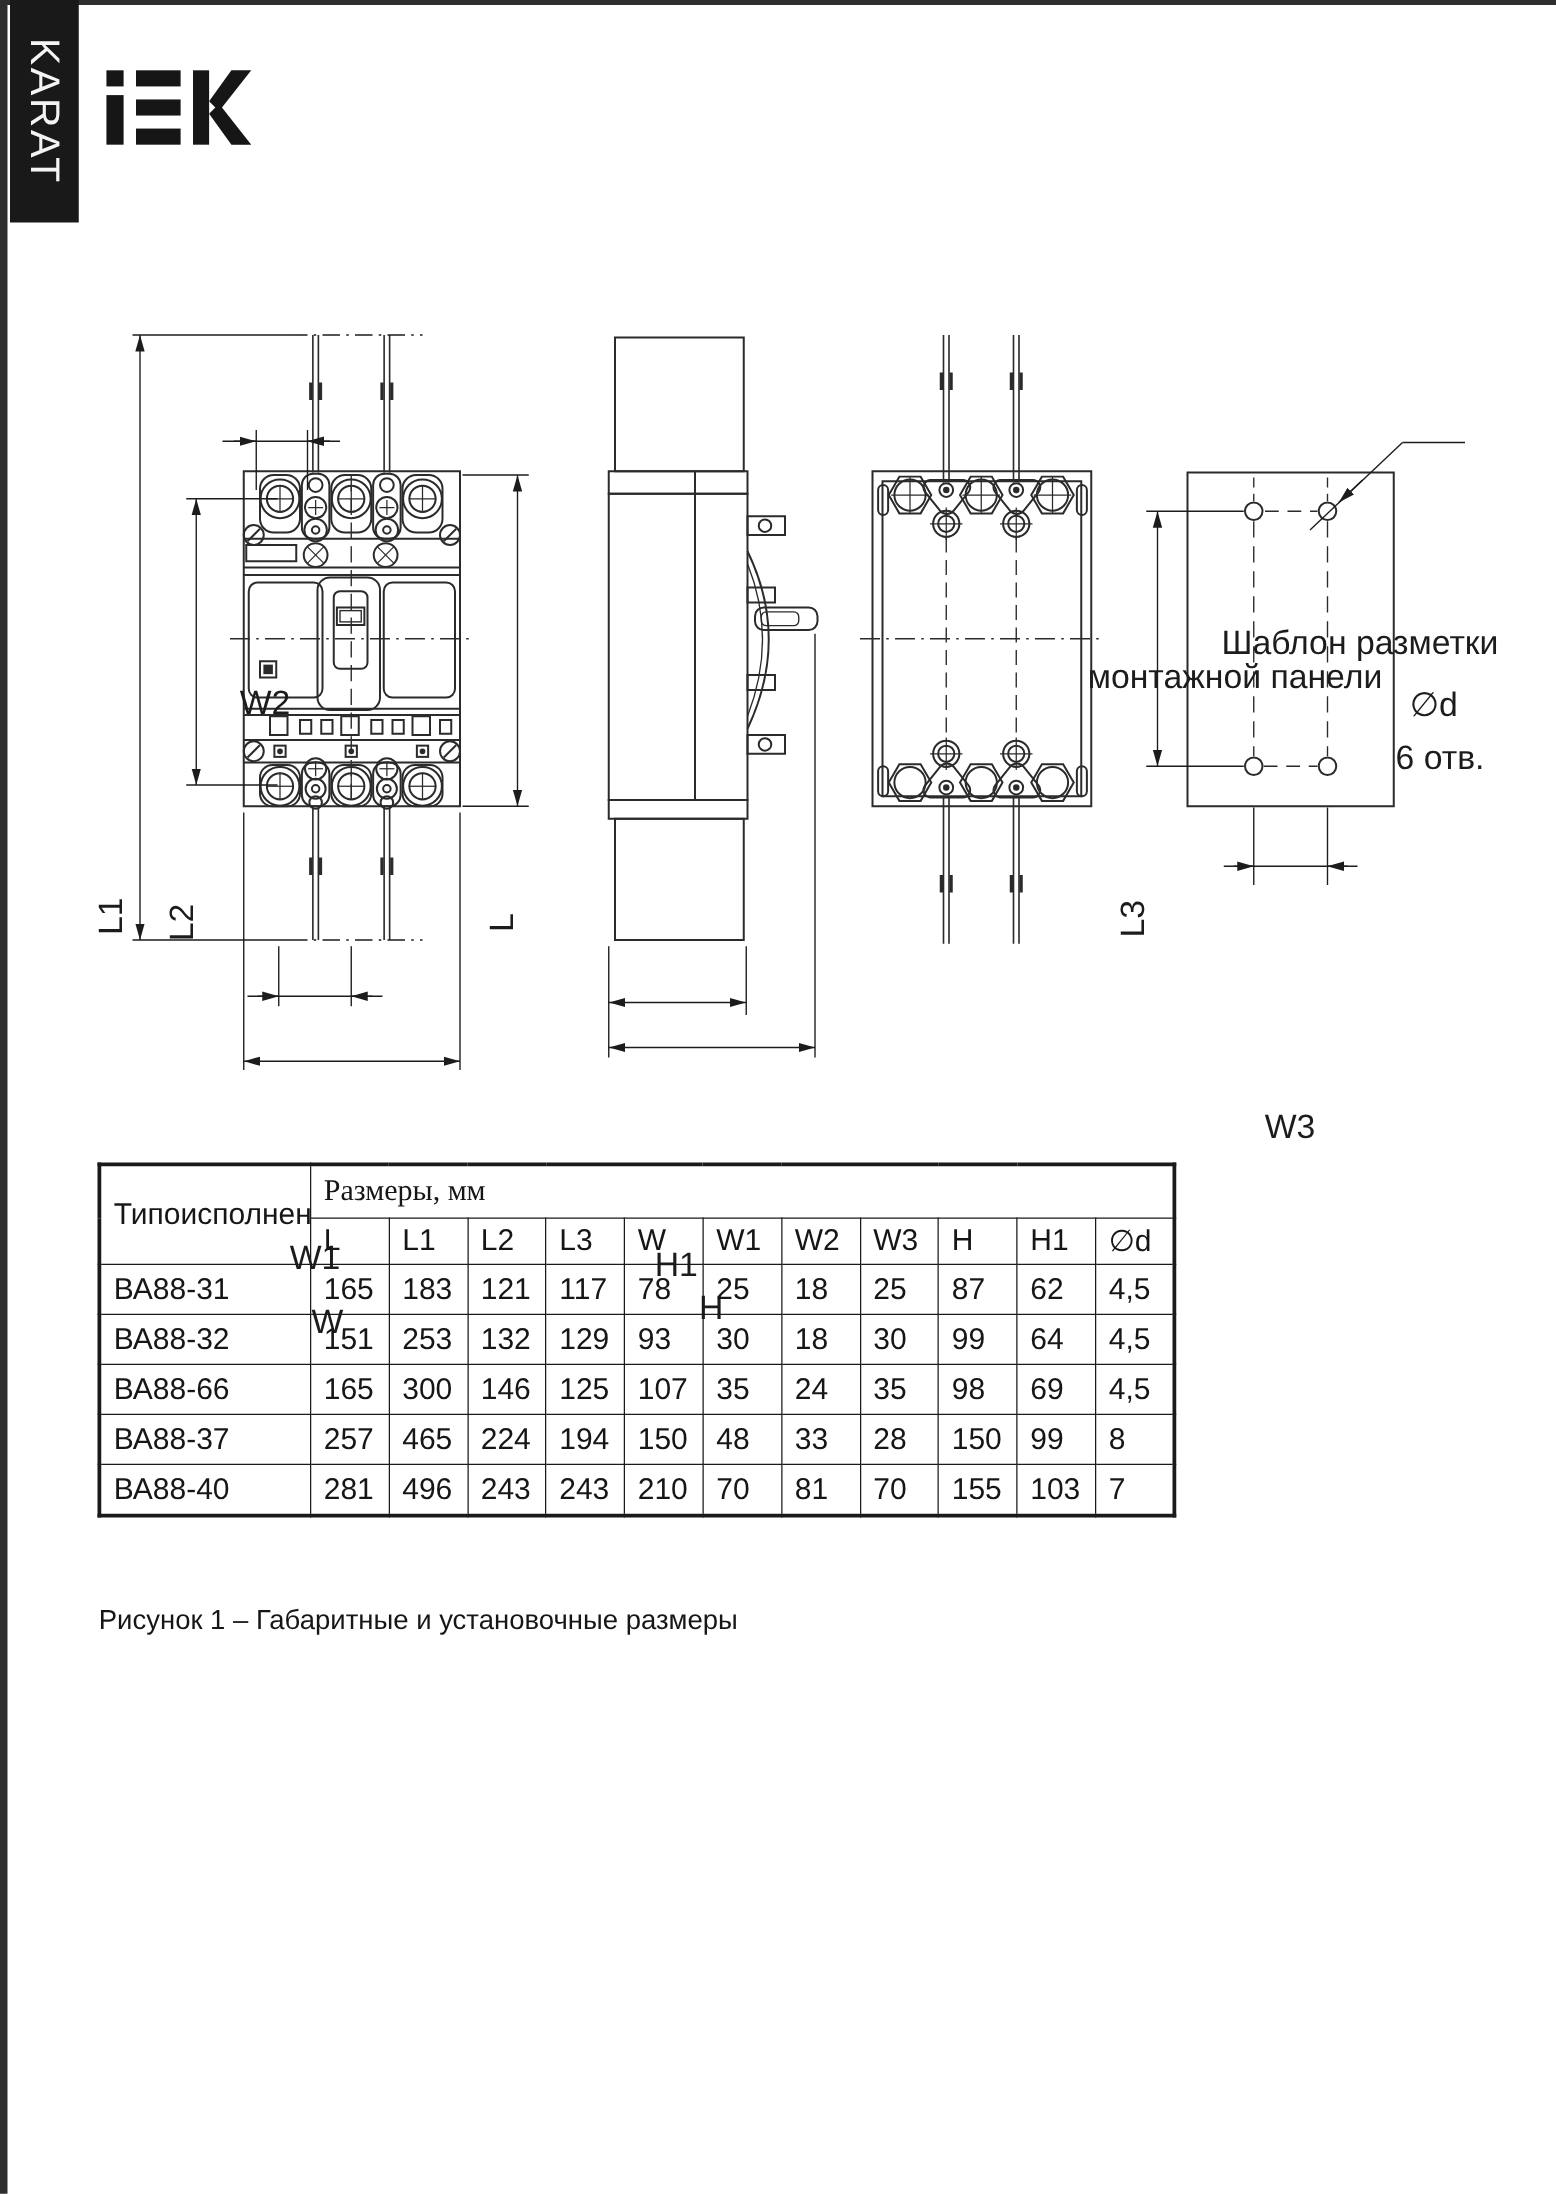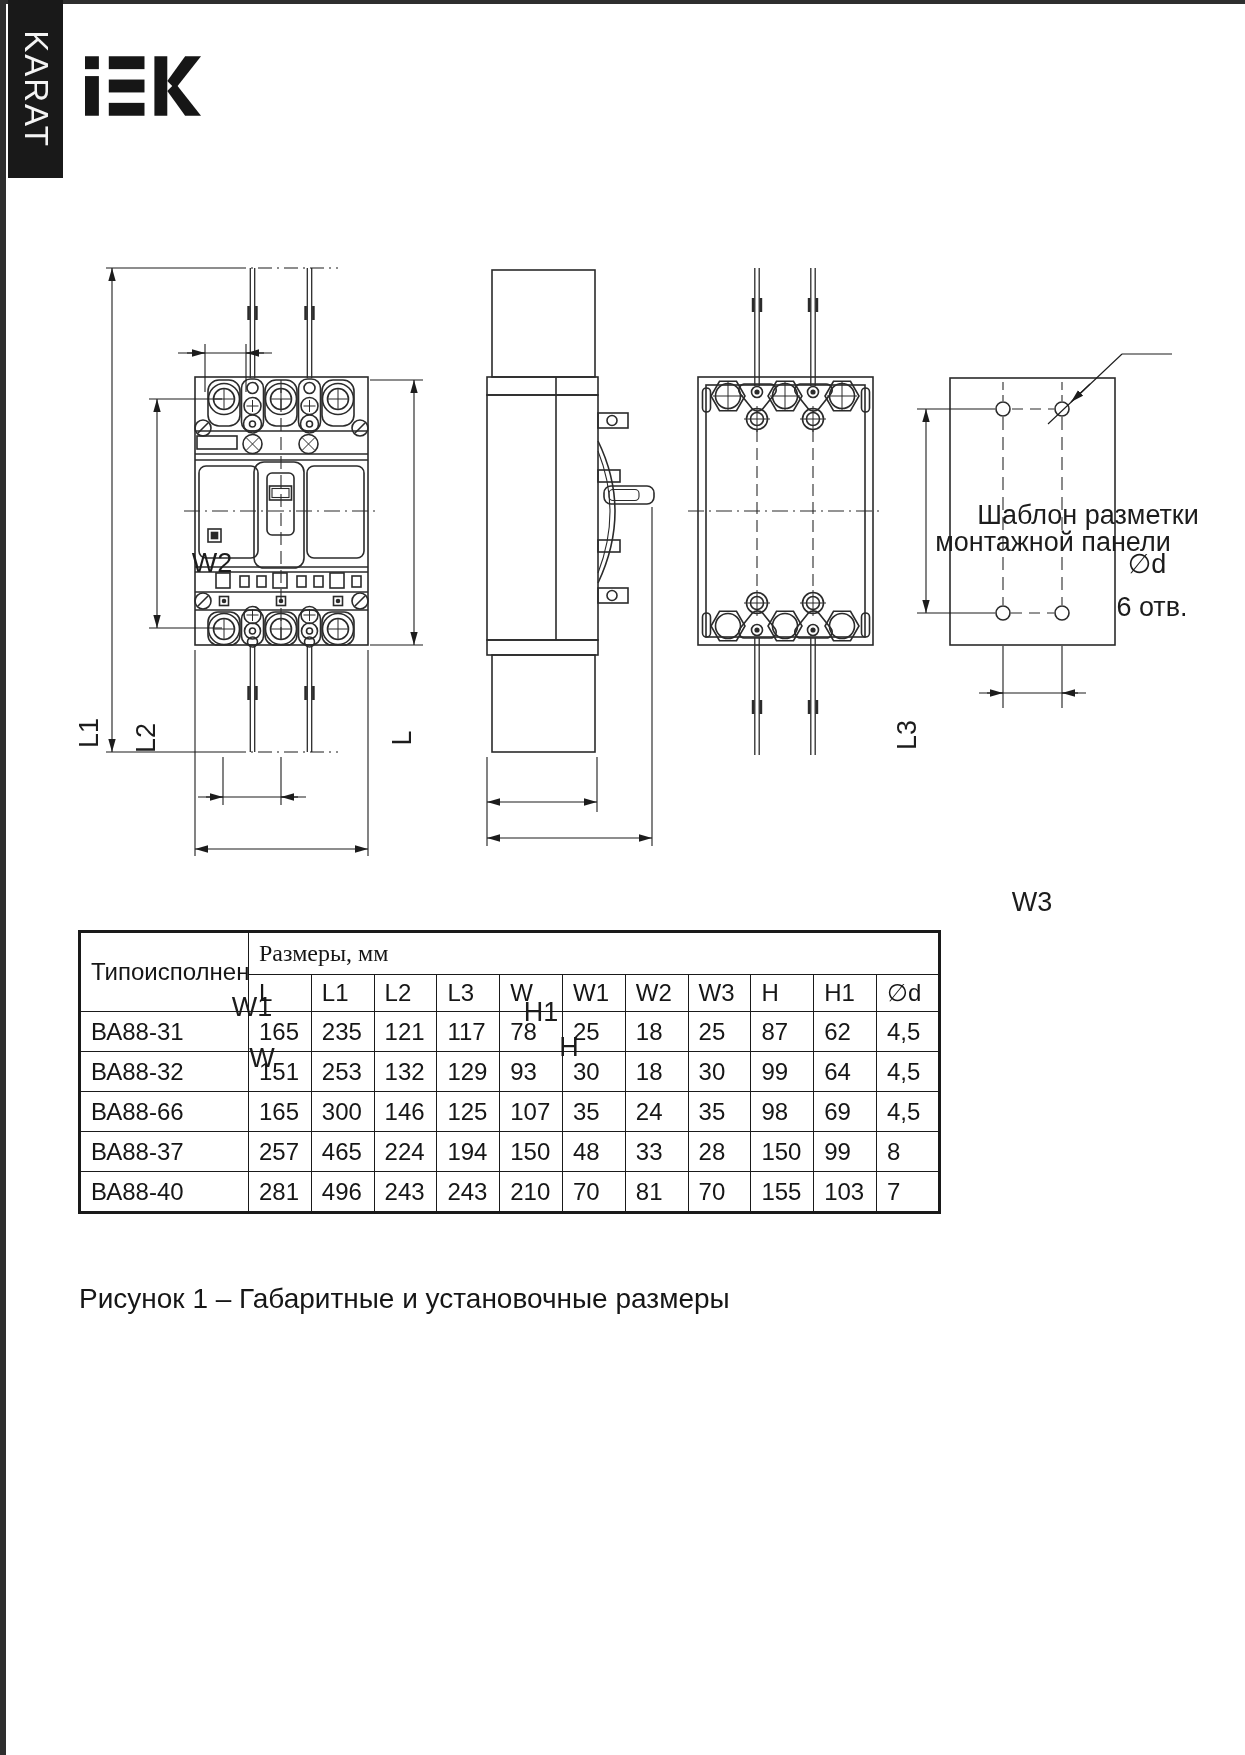--- a/index.html
+++ b/index.html
@@ -40,21 +40,21 @@
     border:1.4px solid #1a1a1a; padding:0 0 0 10px; text-align:left;
     overflow:hidden; white-space:nowrap;
   }
   table.dims { border:3px solid #1a1a1a; }
   tr.h1row td { height:41px; vertical-align:middle; }
   td.typecell { vertical-align:top; padding-top:9px; }
   td.groupcell { vertical-align:top; padding-top:9px;font-family:Liberation Serif, serif; }
   tr.subhead td { height:36px; }
   tr.datarow td { height:39px; }
 
-  .caption { position:absolute; left:79px; top:1283px; font-size:28px; color:#161616; }
+  .caption { position:absolute; left:79px; top:1283px; font-size:22px; color:#161616; }
 </style>
 </head>
 <body>
 
 <div class="edge-left"></div>
 <div class="edge-top"></div>
 
 <div class="brand-tab">
   <span>KARAT</span>
 </div>
@@ -374,21 +374,21 @@
 <span class="dimlabel v" style="left:402px; top:738px;">L</span>
 <span class="dimlabel" style="left:252px; top:1007px;">W1</span>
 <span class="dimlabel" style="left:262px; top:1058px;">W</span>
 <span class="dimlabel" style="left:541px; top:1012px;">H1</span>
 <span class="dimlabel" style="left:569px; top:1047px;">H</span>
 <span class="dimlabel v" style="left:907px; top:735px;">L3</span>
 <span class="dimlabel" style="left:1032px; top:902px;">W3</span>
 <span class="dimlabel" style="left:1147px; top:564px;">∅d</span>
 <span class="dimlabel" style="left:1152px; top:607px;">6 отв.</span>
 <span class="dimlabel tpl-title" style="left:1088px; top:515px;">Шаблон разметки</span>
-<span class="dimlabel tpl-title" style="left:1053px; top:542px;">монтажной панели</span>
+<span class="dimlabel tpl-title" style="left:988px; top:542px;">монтажной панели</span>
 
 <table class="dims">
   <colgroup>
     <col style="width:169px">
     <col style="width:62.8px">
       <col style="width:62.8px">
       <col style="width:62.8px">
       <col style="width:62.8px">
     <col style="width:62.8px">
       <col style="width:62.8px">
@@ -412,21 +412,21 @@
         <td>W1</td>
         <td>W2</td>
         <td>W3</td>
         <td>H</td>
         <td>H1</td>
         <td>∅d</td>
       </tr>
   <tr class="datarow">
         <td>ВА88-31</td>
         <td>165</td>
-        <td>235</td>
+        <td>183</td>
         <td>121</td>
         <td>117</td>
         <td>78</td>
         <td>25</td>
         <td>18</td>
         <td>25</td>
         <td>87</td>
         <td>62</td>
         <td>4,5</td>
       </tr>

